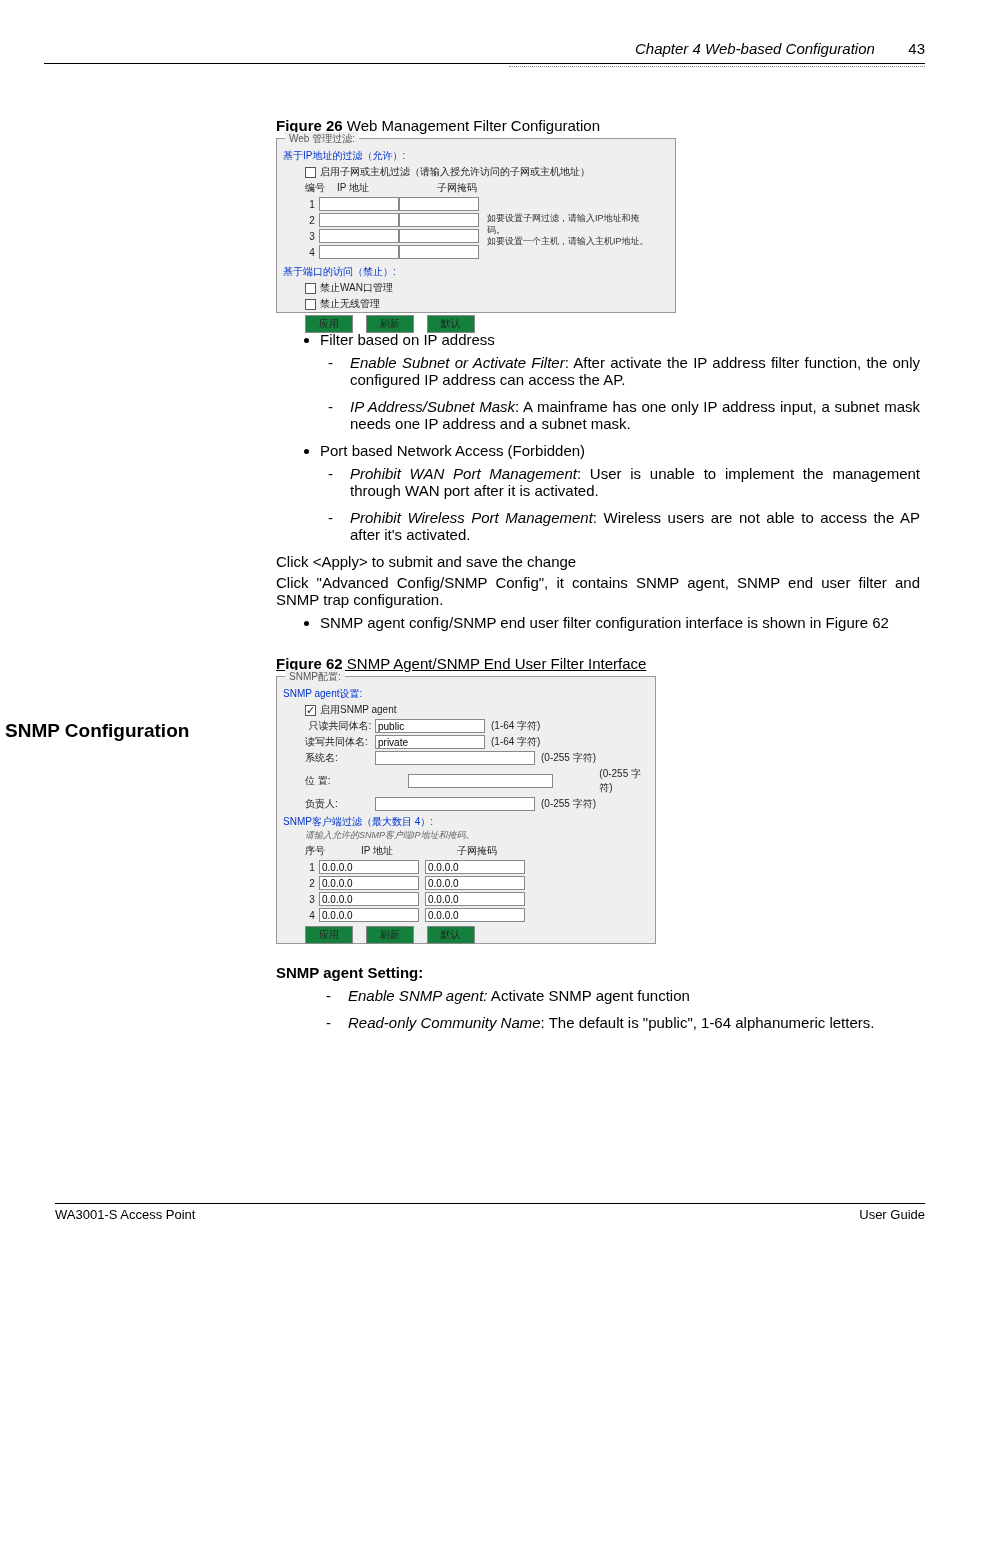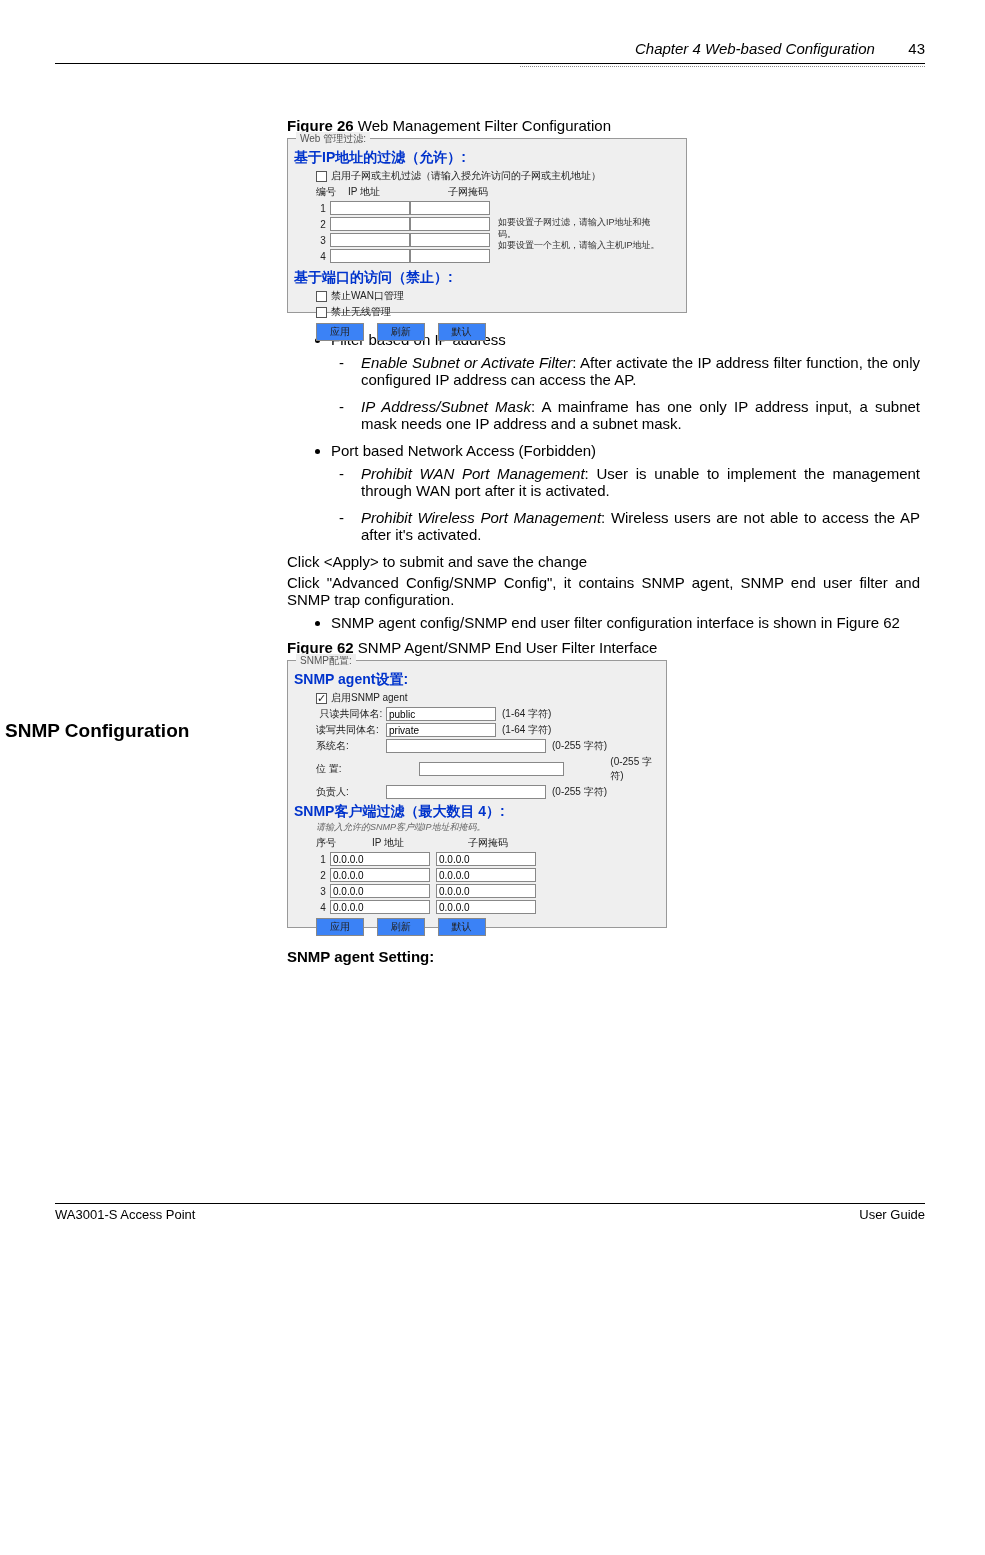--- a/index.html
+++ b/index.html
@@ -8,21 +8,21 @@
     font-family: Arial, Helvetica, sans-serif;
     font-size: 15px;
     color: #000;
     margin: 0;
     background: #fff;
   }
   .page {
     width: 985px;
     height: 1271px;
     position: relative;
-    padding: 40px 60px 45px 55px;
+    padding: 40px 60px 45px 44px;
   }
   .header {
     text-align: right;
     font-style: italic;
     font-size: 15px;
     margin-bottom: 6px;
   }
   .header .pn {
     font-style: normal;
     margin-left: 18px;
@@ -61,35 +61,35 @@
   }
   .panel .legend {
     position: absolute;
     top: -7px;
     left: 8px;
     background: #efefef;
     padding: 0 4px;
     font-size: 10px;
     color: #555;
   }
-  .panel .blue { color: #0033cc; font-weight: bold; font-size: 14px; }
+  .panel .blue { color: #0033cc; font-weight: normal; font-size: 10px; }
   .panel .row { display: flex; align-items: center; margin: 2px 0; }
   .panel input[type=text] {
     height: 14px;
     border: 1px solid #888;
     background: #fff;
     font-size: 10px;
     padding: 0 2px;
   }
   .panel .num { width: 14px; text-align: center; }
   .btnrow { margin-top: 4px; }
   .btn {
     display: inline-block;
     border: 1px solid #888;
-    background: #3b82f6;
+    background: #15803d;
     font-size: 10px;
     padding: 1px 0;
     width: 48px;
     text-align: center;
     margin-right: 10px;
   }
   .hint { font-size: 9px; color: #333; line-height: 1.3; }
 
   ul.b1 { list-style: disc; padding-left: 44px; margin: 18px 0 0 0; }
   ul.b1 > li { margin-bottom: 6px; text-align: justify; }
@@ -215,21 +215,21 @@
   </div>
 
   <h2 class="side" style="top:720px;">SNMP Configuration</h2>
 
   <div class="content" style="margin-top:4px;">
     <p style="margin:4px 0 6px 0; text-align:justify;">Click "Advanced Config/SNMP Config", it contains SNMP agent, SNMP end user filter and SNMP trap configuration.</p>
     <ul class="b1" style="margin-top:0;">
       <li>SNMP agent config/SNMP end user filter configuration interface is shown in Figure 62</li>
     </ul>
 
-    <p class="figcap" style="margin-top:8px;">
+    <p class="figcap" style="margin-top:24px;text-decoration:underline;">
       <b>Figure 62</b><span> SNMP Agent/SNMP End User Filter Interface</span>
     </p>
     <div class="panel" style="width:380px; height:268px;">
       <span class="legend">SNMP配置:</span>
       <div style="margin-top:6px;">
         <div class="blue">SNMP agent设置:</div>
         <div class="row" style="margin-left:22px;">
             <span class="cb checked"></span>
             <span>启用SNMP agent</span>
           </div>
@@ -290,20 +290,24 @@
         </div>
         <div class="btnrow" style="margin-left:22px;">
           <span class="btn">应用</span>
           <span class="btn">刷新</span>
           <span class="btn">默认</span>
         </div>
       </div>
     </div>
 
     <p style="margin:20px 0 0 0;"><b>SNMP agent Setting:</b></p>
+    <ul class="b2" style="padding-left:72px;">
+      <li><em class="t">Enable SNMP agent:</em><span> Activate SNMP agent function</span></li>
+      <li><em class="t">Read-only Community Name</em><span>: The default is "public", 1-64 alphanumeric letters.</span></li>
+    </ul>
   </div>
 
   <div class="footer">
     <hr>
     <div class="fr">
       <span>WA3001-S Access Point</span>
       <span>User Guide</span>
     </div>
   </div>
 </div>

